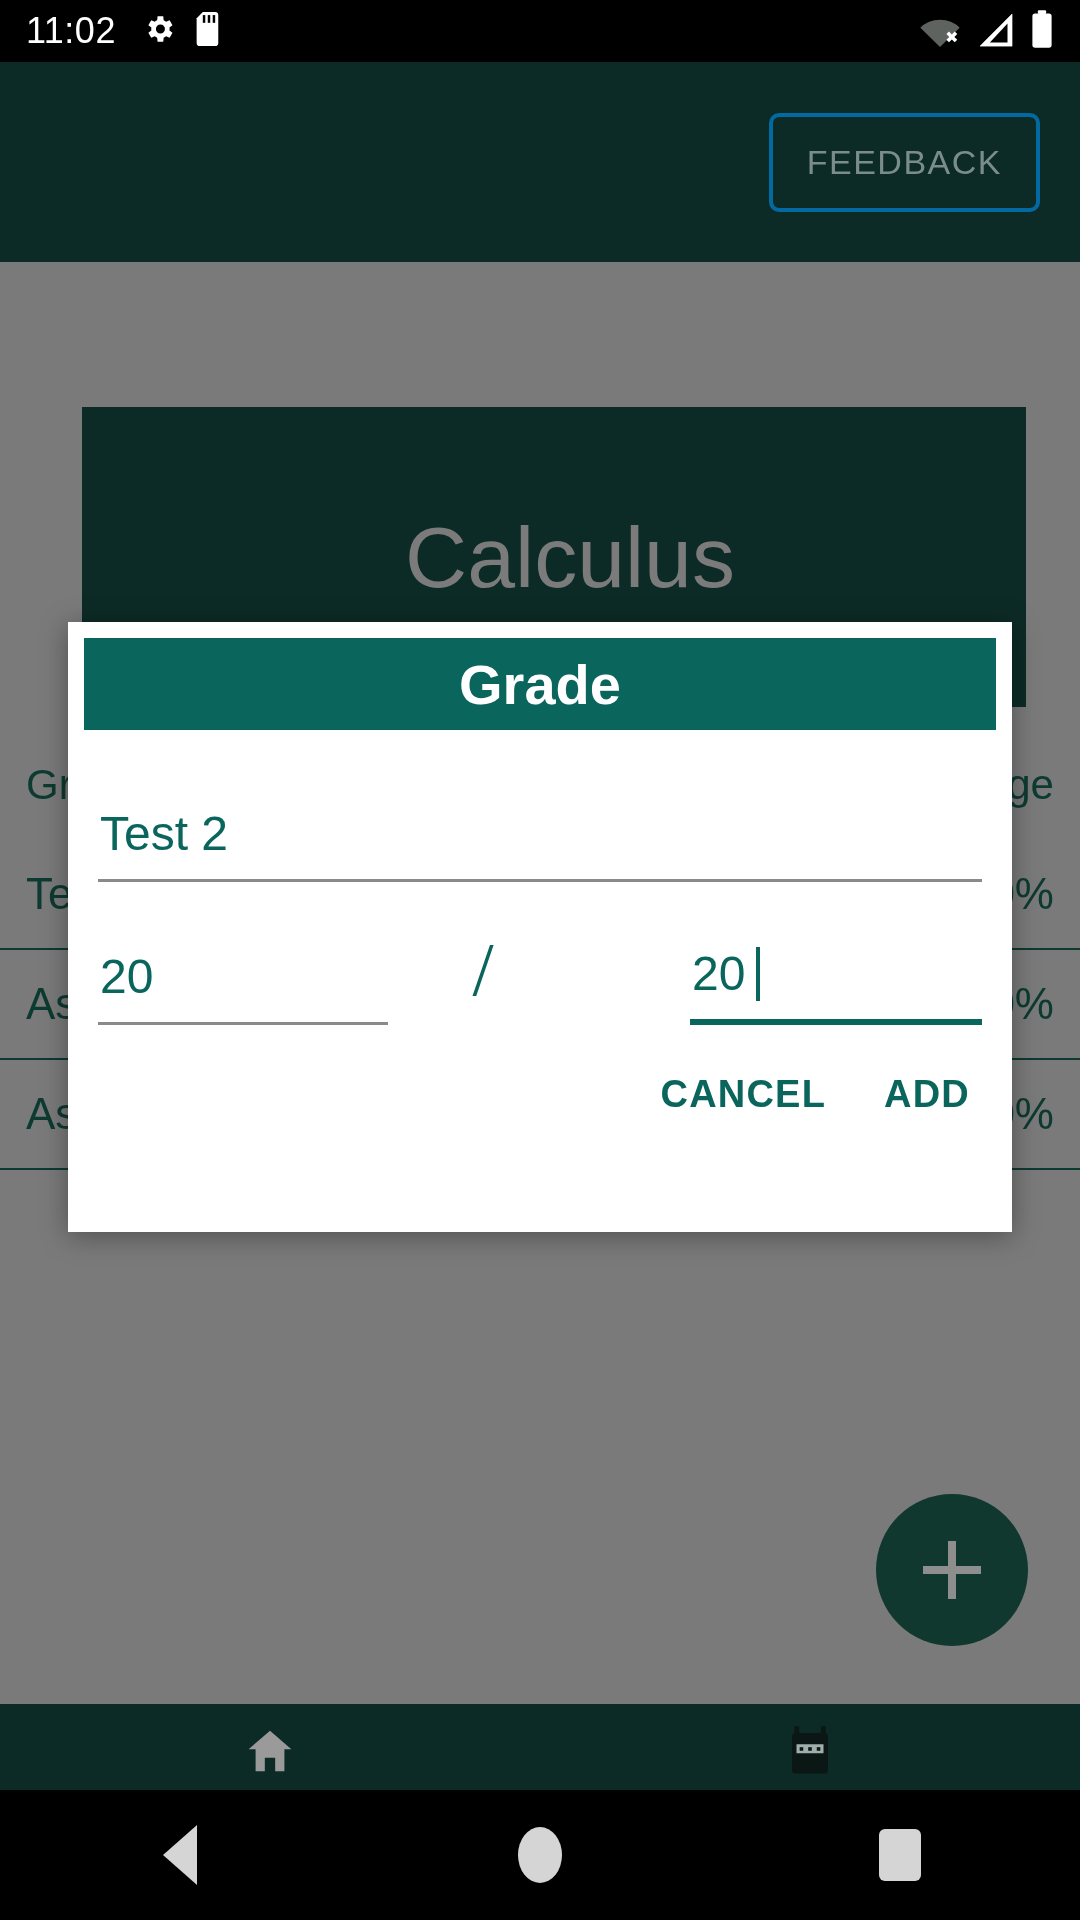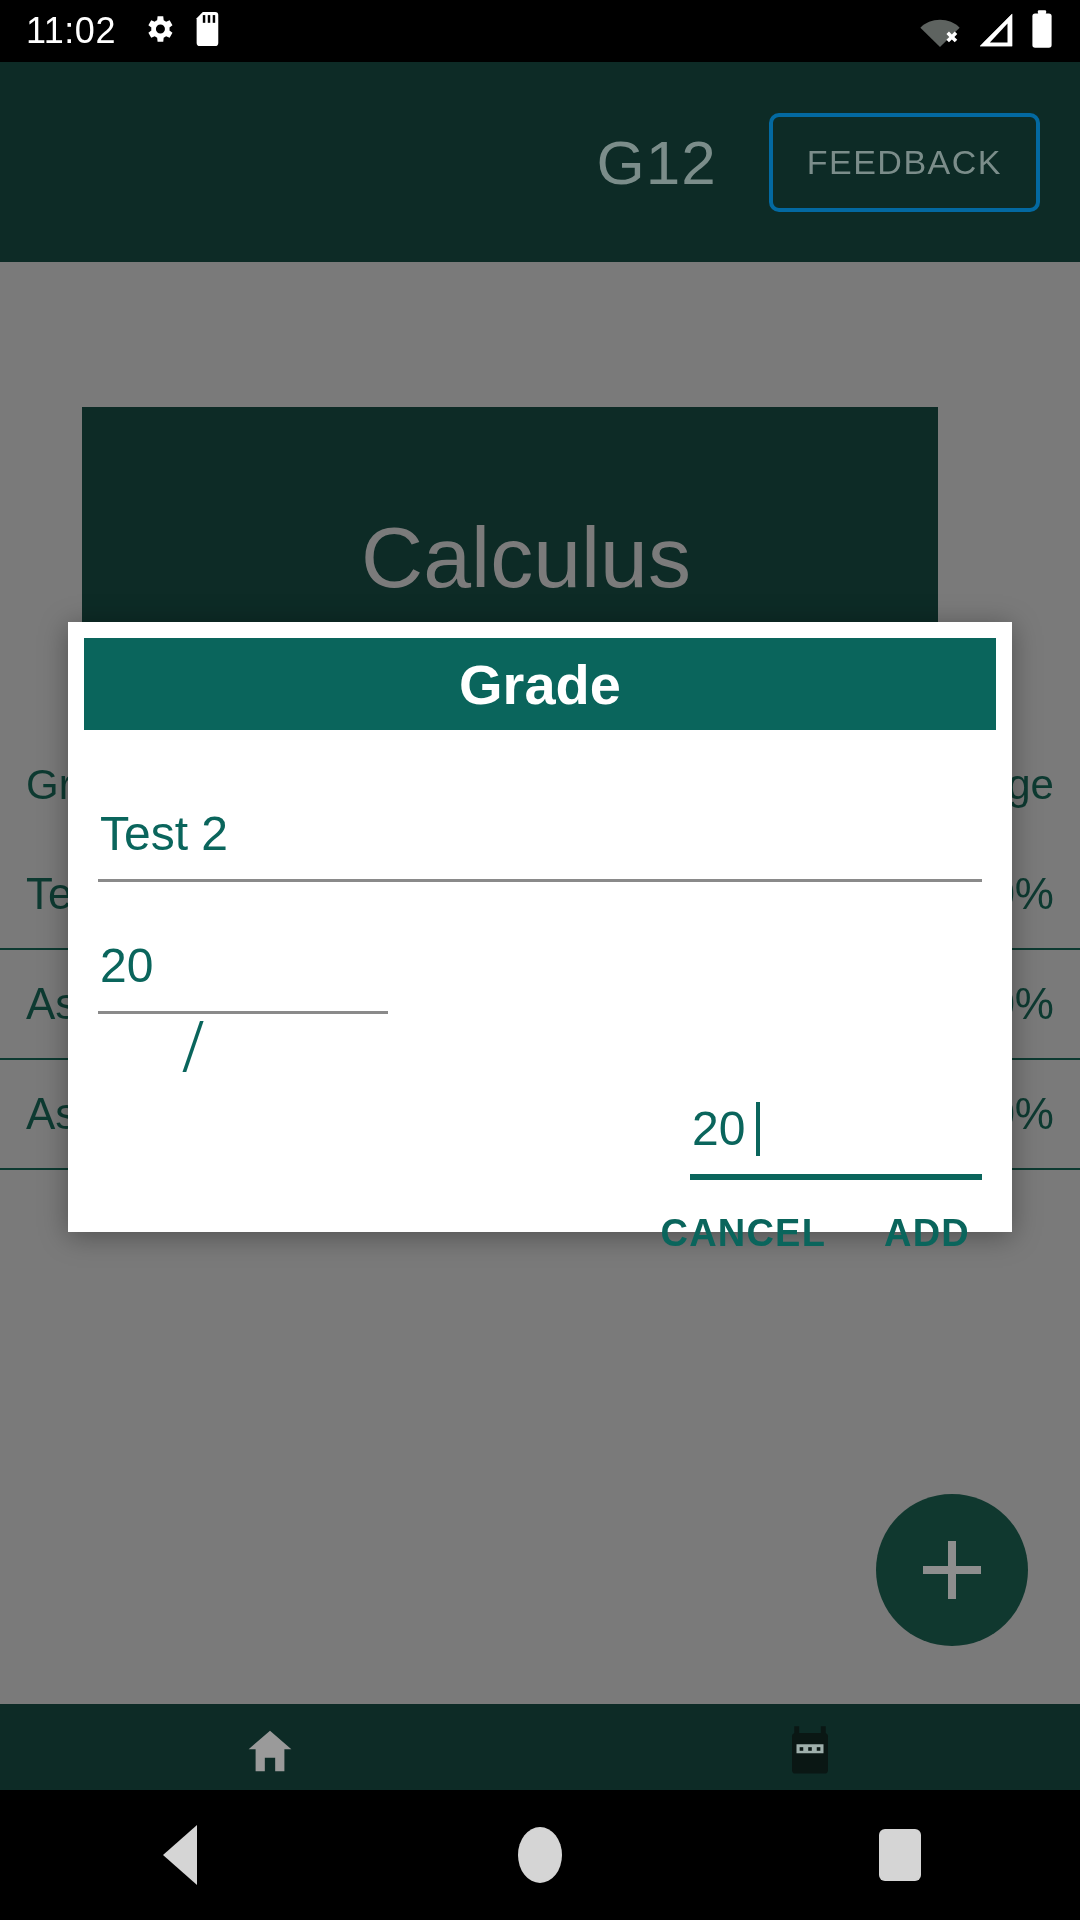--- a/index.html
+++ b/index.html
@@ -40,21 +40,21 @@
   .feedback-btn{
     border:4px solid #0369a1; border-radius:10px;
     padding:26px 34px; color:#7b8d8a; font-size:34px; letter-spacing:1.5px;
   }
 
   .content{
     position:absolute; left:0; top:200px; width:1080px; bottom:0;
     background:#7a7a7a;
   }
   .course-card{
-    position:absolute; left:82px; top:145px; width:856px; height:300px;
+    position:absolute; left:82px; top:145px; width:944px; height:300px;
     background:#0d2b26;
     display:flex; align-items:center; justify-content:center;padding-left:32px;
   }
   .course-card-title{
     color:#7b7b7b; font-size:86px; font-weight:400;
   }
 
   .grade-table{
     position:absolute; left:0; top:468px; width:1080px;
   }
@@ -131,41 +131,41 @@
     font-family:"Liberation Sans", sans-serif;
     font-size:48px; color:#0a655c; background:transparent;
     padding:0 0 18px 2px;
   }
   .field .underline{
     height:3px; background:#8a8a8a; width:100%;
   }
   .field.focused .underline{ height:6px; background:#0a655c; }
 
   .score-row{
-    display:flex; margin-top:56px;flex-direction:column;
+    display:flex; align-items:flex-end; margin-top:56px;
   }
   .score-field{ width:290px; }
   .score-field input{ font-size:48px; }
   .slash{
     flex:0 0 auto; width:190px; text-align:center;
     color:#0a655c; font-size:76px; font-weight:300;
     font-family:"Liberation Serif", serif;
     transform:translateY(-12px);
   }
   .score-field.right{ width:292px; margin-left:auto; }
 
   .cursor{
     display:inline-block; width:4px; height:54px;
     background:#0a655c;
     position:absolute; left:66px; bottom:24px;
   }
 
   .dlg-actions{
     display:flex; justify-content:flex-end; align-items:center;
-    gap:58px; margin-top:32px; padding-right:12px;
+    gap:58px; margin-top:48px; padding-right:12px;
   }
   .dlg-btn{
     color:#0a655c; font-size:38px; font-weight:700; letter-spacing:1.2px;
     background:none; border:0; cursor:pointer;
     font-family:"Liberation Sans", sans-serif;
   }
 </style>
 </head>
 <body>
 
@@ -210,21 +210,20 @@
           <rect x="4.6" y="0" width="4.8" height="2.2" rx="0.6"></rect>
           <rect x="1.4" y="2" width="11.2" height="20" rx="1.6"></rect>
         </svg>
       </span>
     </span>
   </div>
 
   <div class="appbody">
 
     <div class="appbar">
-      <span class="appbar-title">G12</span>
       <span class="feedback-btn">FEEDBACK</span>
     </div>
 
     <div class="content">
 
       <div class="course-card">
         <span class="course-card-title">Calculus</span>
       </div>
 
       <div class="grade-table">

